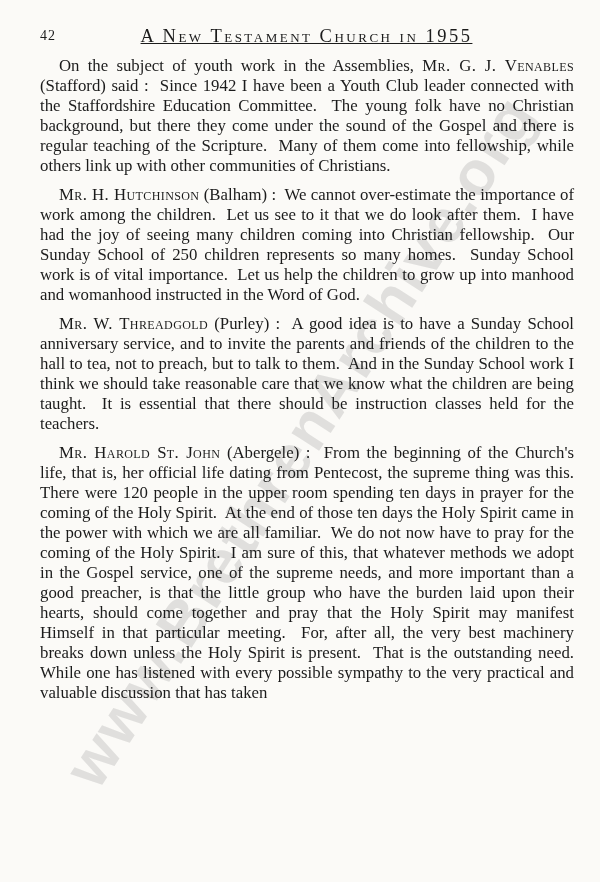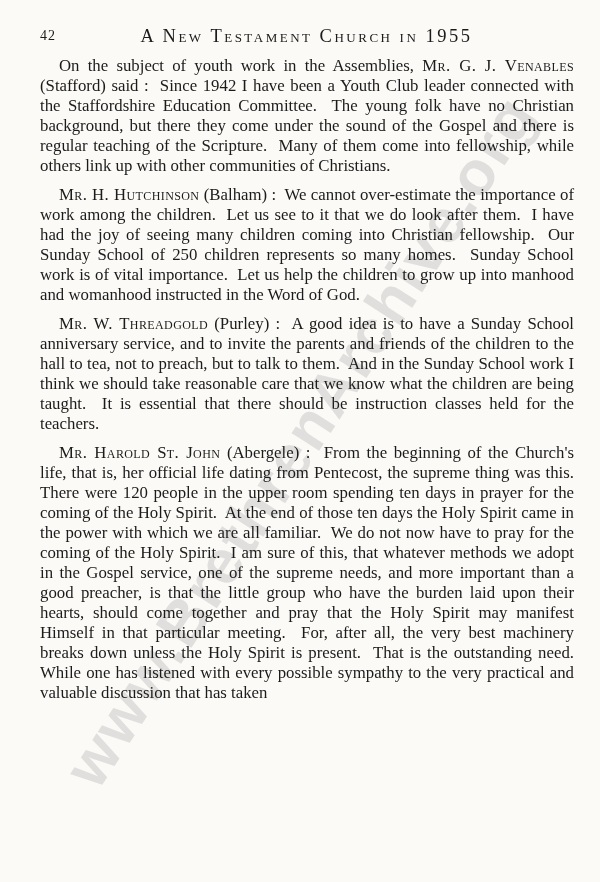--- a/index.html
+++ b/index.html
@@ -50,20 +50,21 @@
     top: 2px;
     font-size: 14px;
     letter-spacing: 1px;
   }
   .running-title {
     display: block;
     text-align: center;
     font-variant: small-caps;
     font-size: 18.5px;
     letter-spacing: 2.5px;
+    text-decoration: underline;
   }
   .body-text {
     position: absolute;
     left: 40px;
     top: 56px;
     width: 534px;
     z-index: 1;
   }
   .para {
     margin: 0 0 9px 0;

